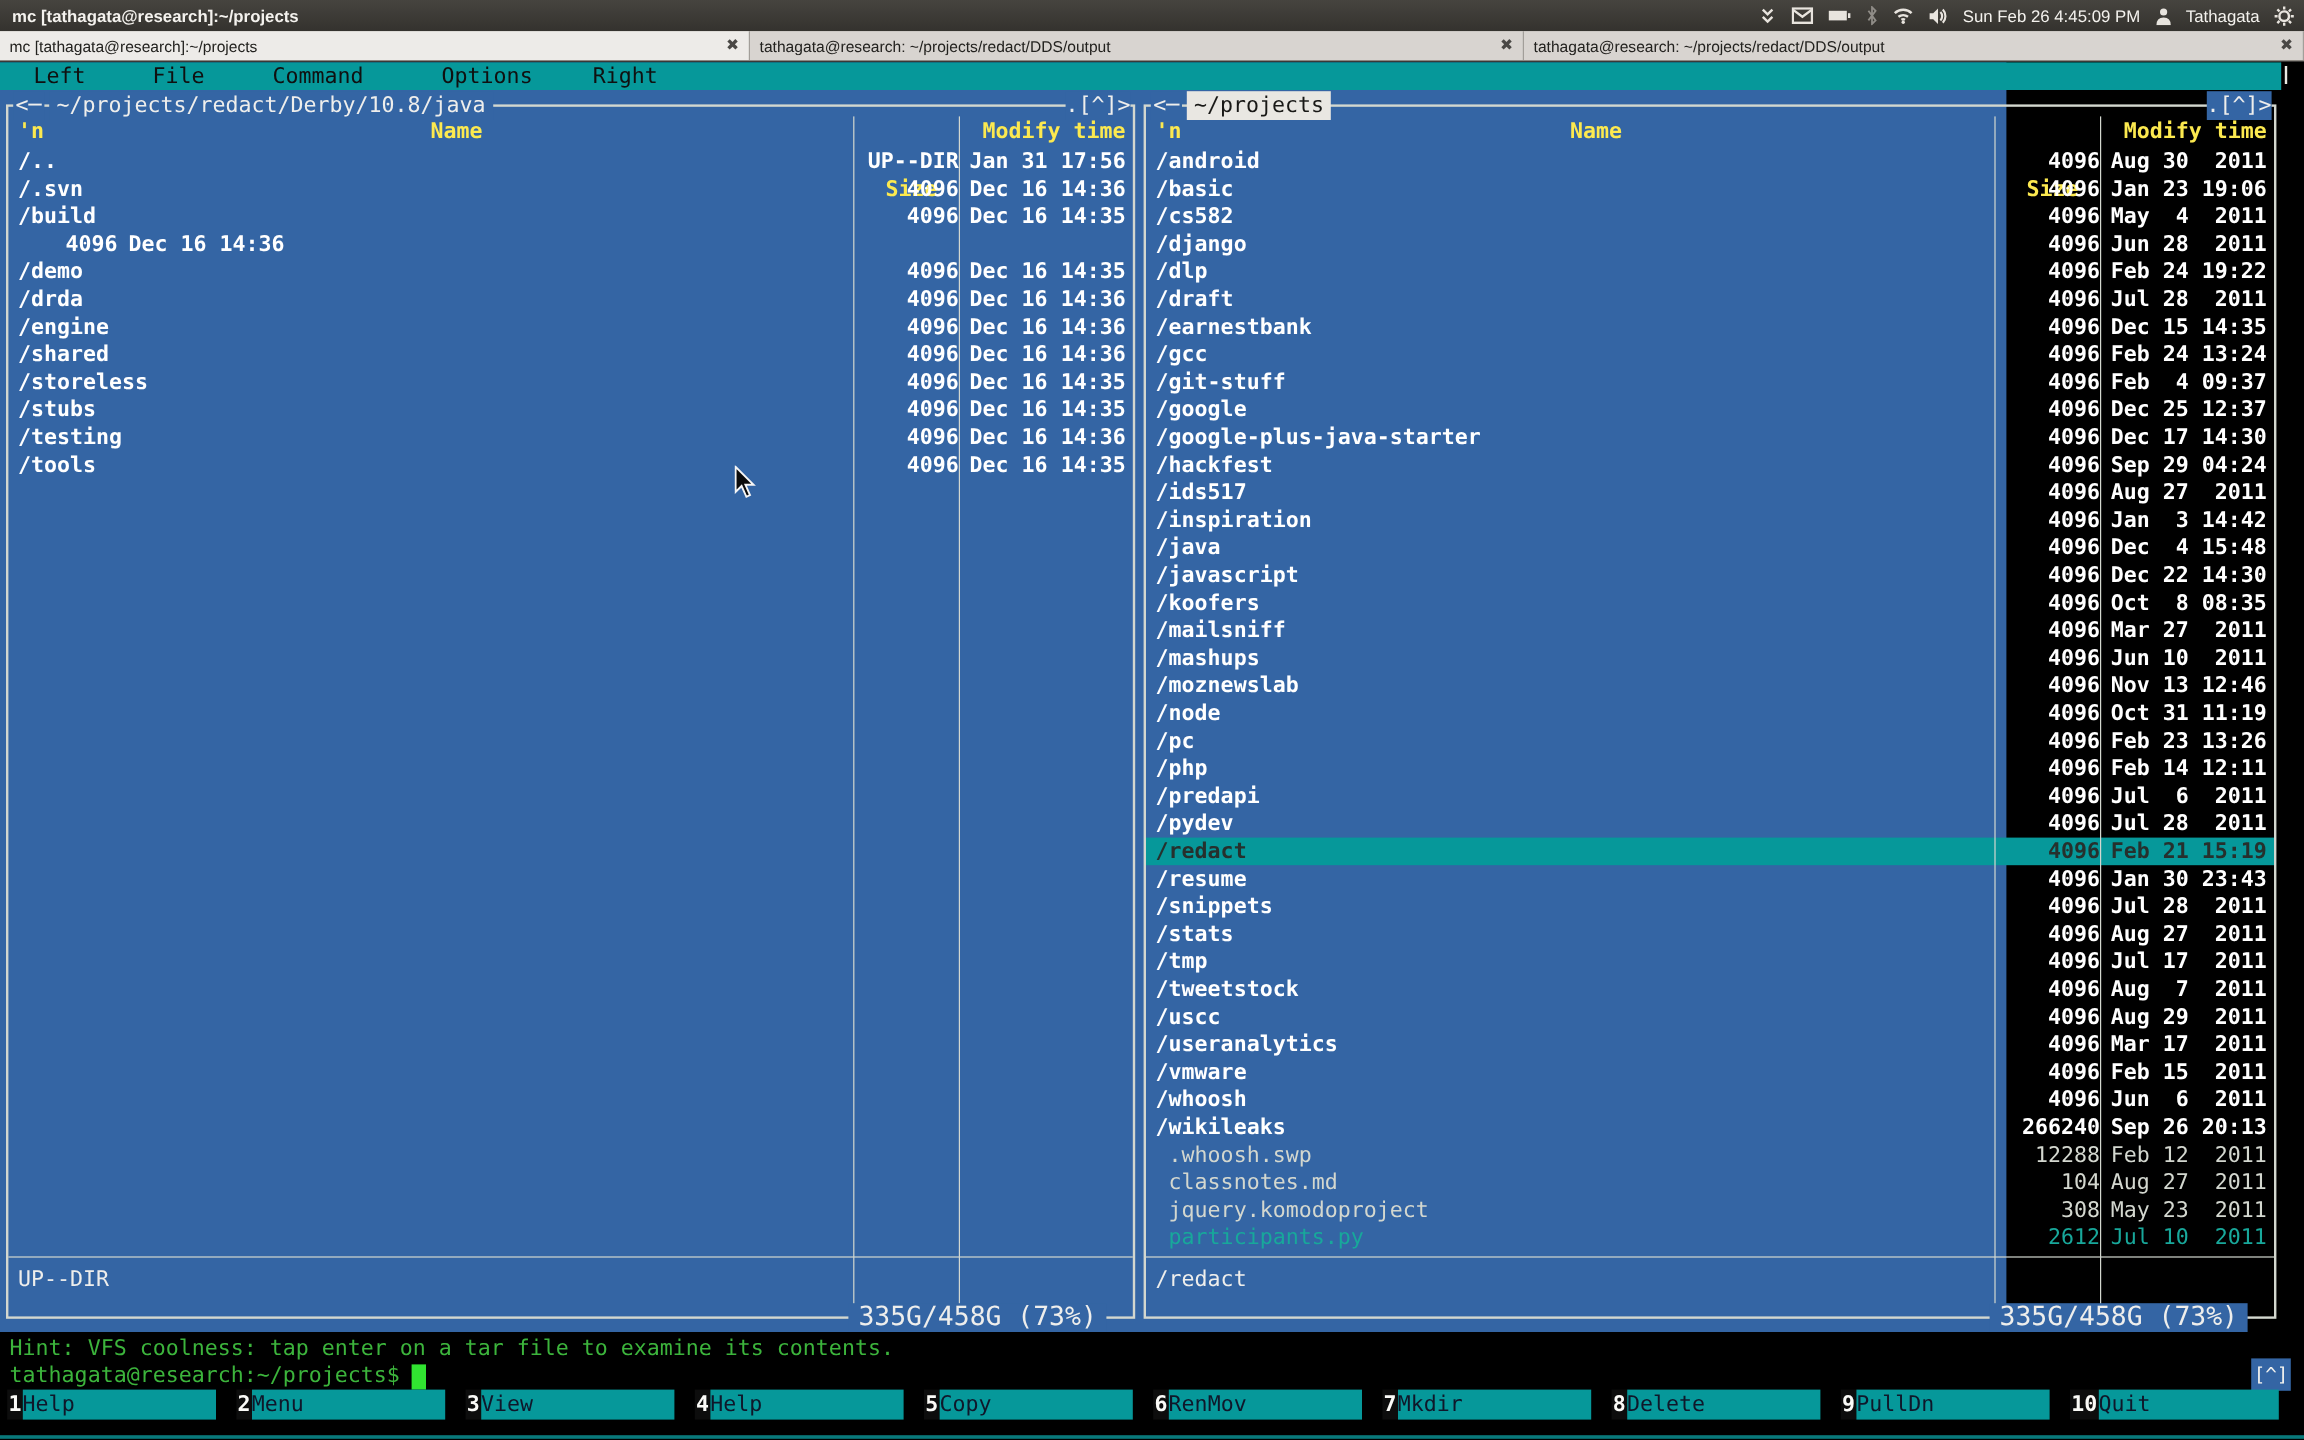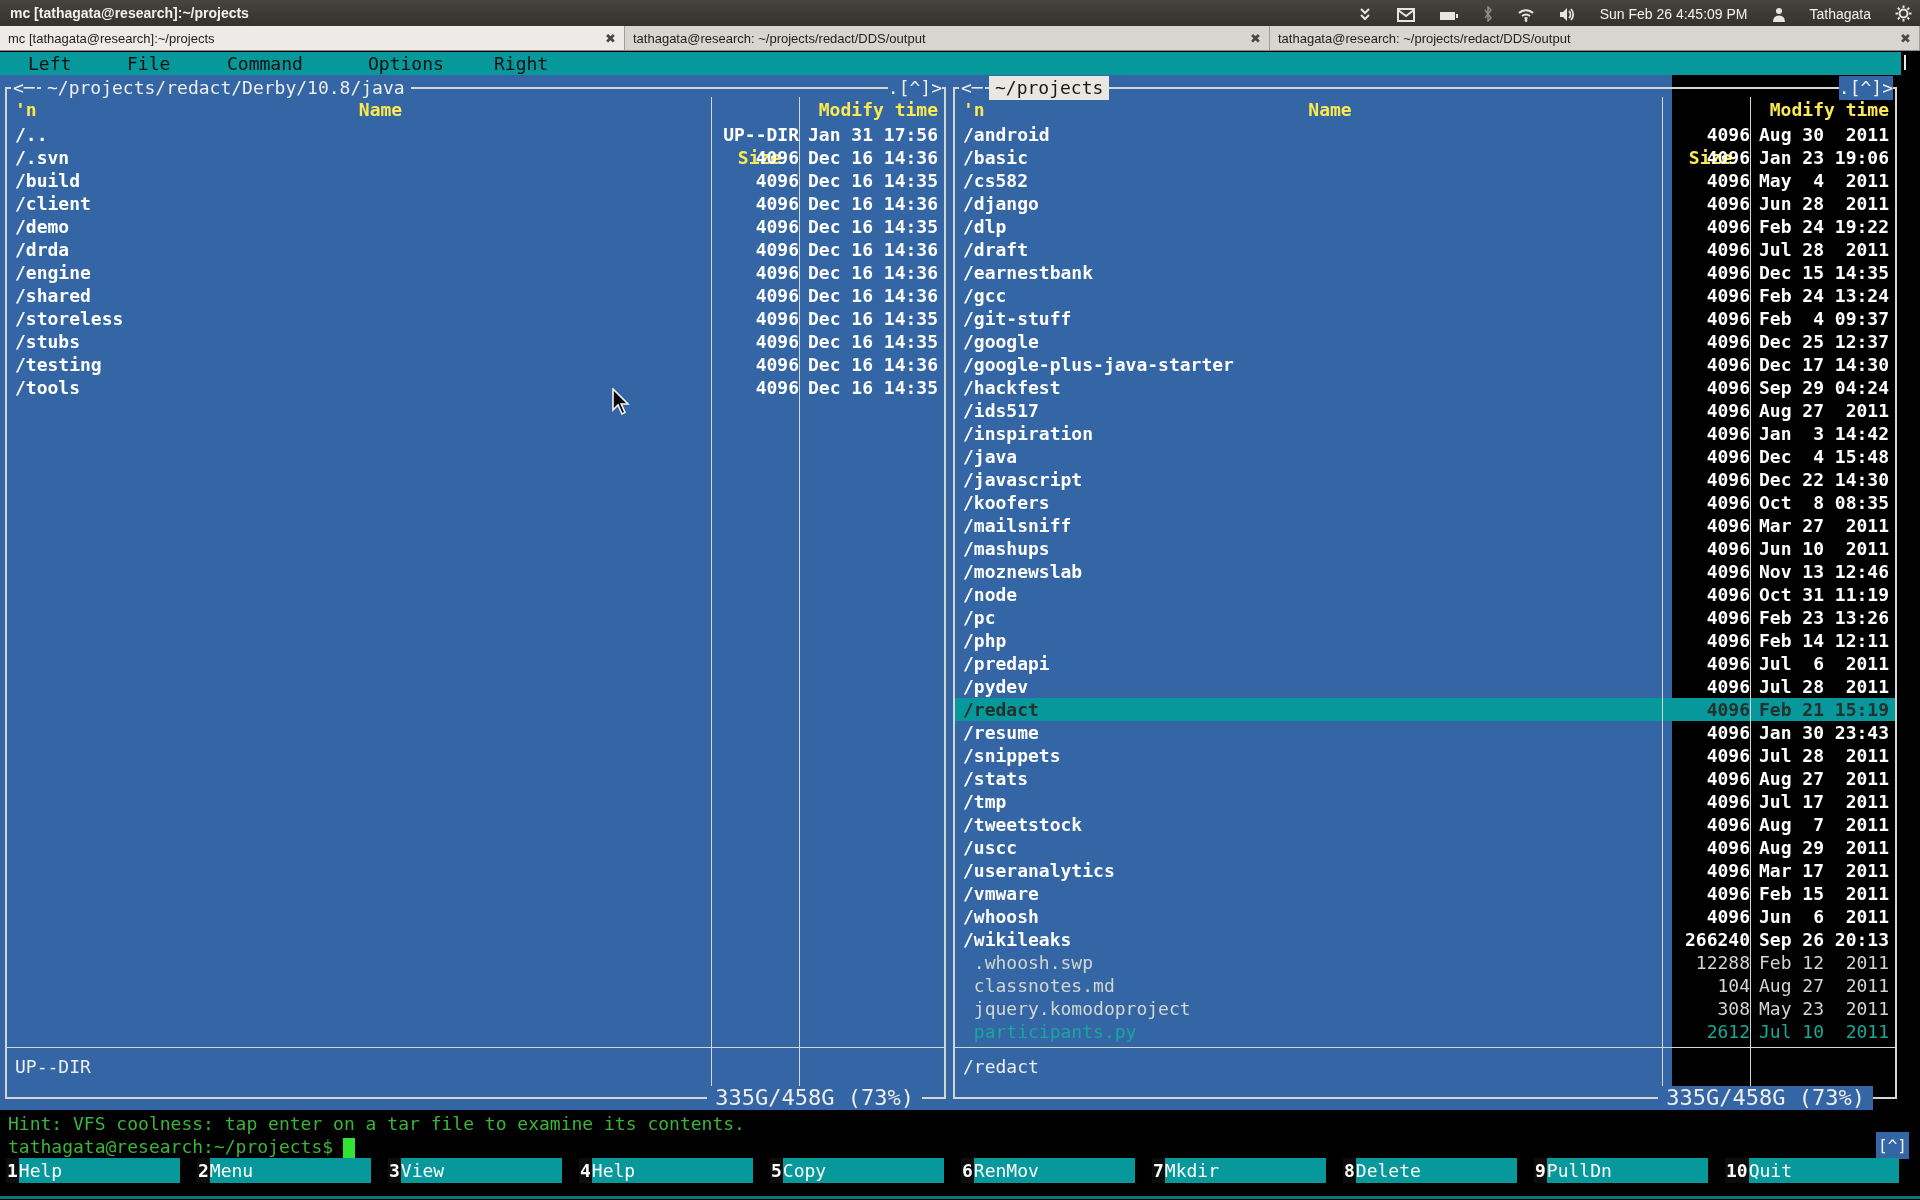--- a/index.html
+++ b/index.html
@@ -9,21 +9,21 @@
   }
   *{margin:0;padding:0;box-sizing:border-box;}
   html,body{width:1920px;height:1200px;overflow:hidden;background:#000;}
   body{font-family:"DejaVu Sans Mono",monospace;position:relative;}
 
   
   .titlebar{position:absolute;left:0;top:0;width:1920px;height:26px;
     background:linear-gradient(#46443f,#34322e);display:flex;align-items:center;
     font-family:"Liberation Sans",sans-serif;color:#f4f2ee;}
   .titlebar .wtitle{font-weight:bold;font-size:14px;padding-left:10px;flex:1;}
-  .tray{display:flex;align-items:flex-end;gap:24px;padding-right:8px;}
+  .tray{display:flex;align-items:center;gap:12px;padding-right:8px;}
   .tray svg{display:block;}
   .tray .clock{font-size:14px;color:#f4f2ee;white-space:pre;}
   .tray .uname{font-size:14px;color:#f4f2ee;}
 
   
   .tabbar{position:absolute;left:0;top:26px;width:1920px;height:25px;background:#c2beba;
     display:flex;font-family:"Liberation Sans",sans-serif;border-bottom:1px solid #8c8882;}
   .tab{height:100%;display:flex;align-items:center;background:#d8d4d0;
     border-right:1px solid #a29e99;padding:0 8px;}
   .tab.active{background:#edebe8;}
@@ -76,21 +76,21 @@
     color:var(--green);font-size:18px;white-space:pre;}
   .promptline{position:absolute;left:8px;top:25px;height:23px;line-height:23px;
     color:var(--green);font-size:18px;white-space:pre;}
   .cursor{display:inline-block;width:12px;height:21px;background:var(--cursor);
     vertical-align:middle;margin-left:10px;}
   .panel-toggle{position:absolute;left:1876px;top:22px;width:33px;height:27px;
     background:var(--blue);color:#f2f2ee;font-size:16px;line-height:27px;text-align:center;white-space:pre;}
   .fnbar{position:absolute;left:6px;top:48px;height:25px;display:flex;}
   .fnseg{width:191px;display:flex;height:25px;}
   .fnnum{background:#0d0d0d;color:#fbfbf8;font-size:18px;line-height:25px;font-weight:bold;padding:0 1px;}
-  .fnlabel{flex:1;background:var(--teal);color:#ffffff;font-size:18px;line-height:25px;margin-right:17px;}
+  .fnlabel{flex:1;background:var(--teal);color:#0f172a;font-size:18px;line-height:25px;margin-right:17px;}
   .bottom-line{position:absolute;left:0;top:86px;width:1920px;height:3px;background:#09797b;}
 
   
   .mouse{position:absolute;left:612px;top:388px;width:20px;height:28px;pointer-events:none;}
 </style>
 </head>
 <body>
 
 <div class="titlebar">
   <div class="wtitle">mc [tathagata@research]:~/projects</div>
@@ -180,21 +180,21 @@
     <div class="phead">
       <span class="h-sort">'n</span>
       <span class="h-name">Name</span>
       <span class="h-size">Size</span>
       <span class="h-time">Modify time</span>
     </div>
     <div class="rows" id="left-rows">
         <div class="row dir"><span class="c-name">/..</span><span class="c-size">UP--DIR</span><span class="c-time">Jan 31 17:56</span></div>
         <div class="row dir"><span class="c-name">/.svn</span><span class="c-size">4096</span><span class="c-time">Dec 16 14:36</span></div>
         <div class="row dir"><span class="c-name">/build</span><span class="c-size">4096</span><span class="c-time">Dec 16 14:35</span></div>
-        <div class="row dir"><span class="c-name">/client</span><span class="c-size">4096</span><span class="c-time">Dec 16 14:36</span></div>
+        <div class="row dir"><span class="c-size">4096</span><span class="c-time">Dec 16 14:36</span></div>
         <div class="row dir"><span class="c-name">/demo</span><span class="c-size">4096</span><span class="c-time">Dec 16 14:35</span></div>
         <div class="row dir"><span class="c-name">/drda</span><span class="c-size">4096</span><span class="c-time">Dec 16 14:36</span></div>
         <div class="row dir"><span class="c-name">/engine</span><span class="c-size">4096</span><span class="c-time">Dec 16 14:36</span></div>
         <div class="row dir"><span class="c-name">/shared</span><span class="c-size">4096</span><span class="c-time">Dec 16 14:36</span></div>
         <div class="row dir"><span class="c-name">/storeless</span><span class="c-size">4096</span><span class="c-time">Dec 16 14:35</span></div>
         <div class="row dir"><span class="c-name">/stubs</span><span class="c-size">4096</span><span class="c-time">Dec 16 14:35</span></div>
         <div class="row dir"><span class="c-name">/testing</span><span class="c-size">4096</span><span class="c-time">Dec 16 14:36</span></div>
         <div class="row dir"><span class="c-name">/tools</span><span class="c-size">4096</span><span class="c-time">Dec 16 14:35</span></div>
       </div>
     <div class="vline v-size"></div>

